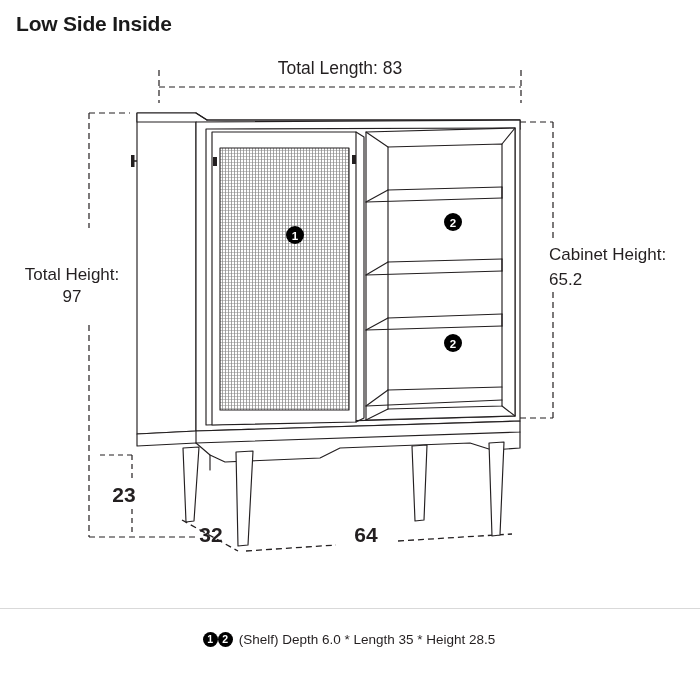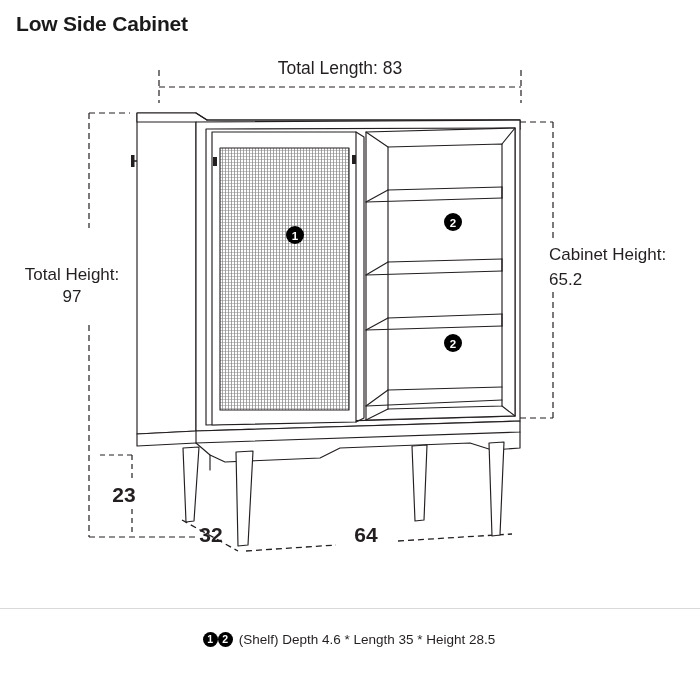--- a/index.html
+++ b/index.html
@@ -73,21 +73,21 @@
     font-weight: bold;
     line-height: 1;
     flex: none;
   }
   .footnote-text { margin-right: 2px; }
   .footnote-gap { display: inline-block; width: 6px; }
 </style>
 </head>
 <body>
 
-<div id="page-title">Low Side Cabinet</div>
+<div id="page-title">Low Side Inside</div>
 
 <svg id="drawing-area" viewBox="0 0 700 600" width="700" height="600" xmlns="http://www.w3.org/2000/svg">
 
   <defs>
     <pattern id="rattan-mesh" width="3" height="3" patternUnits="userSpaceOnUse">
       <rect width="3" height="3" fill="#ffffff"></rect>
       <path d="M0 0 L0 3" stroke="#5a5a5a" stroke-width="1.1"></path>
       <path d="M0 0 L3 0" stroke="#8a8a8a" stroke-width="1"></path>
     </pattern>
   </defs>
@@ -255,15 +255,15 @@
   </g>
 
 </svg>
 
 <div id="footnotes">
   <div id="footnote-divider"></div>
   <div id="footnote-row">
     <span class="badge">1</span>
     <span class="badge">2</span>
     <span class="footnote-gap"></span>
-    <span class="footnote-text">(Shelf) Depth 4.6 * Length 35 * Height 28.5</span>
+    <span class="footnote-text">(Shelf) Depth 6.0 * Length 35 * Height 28.5</span>
   </div>
 </div>
 
 </body></html>

